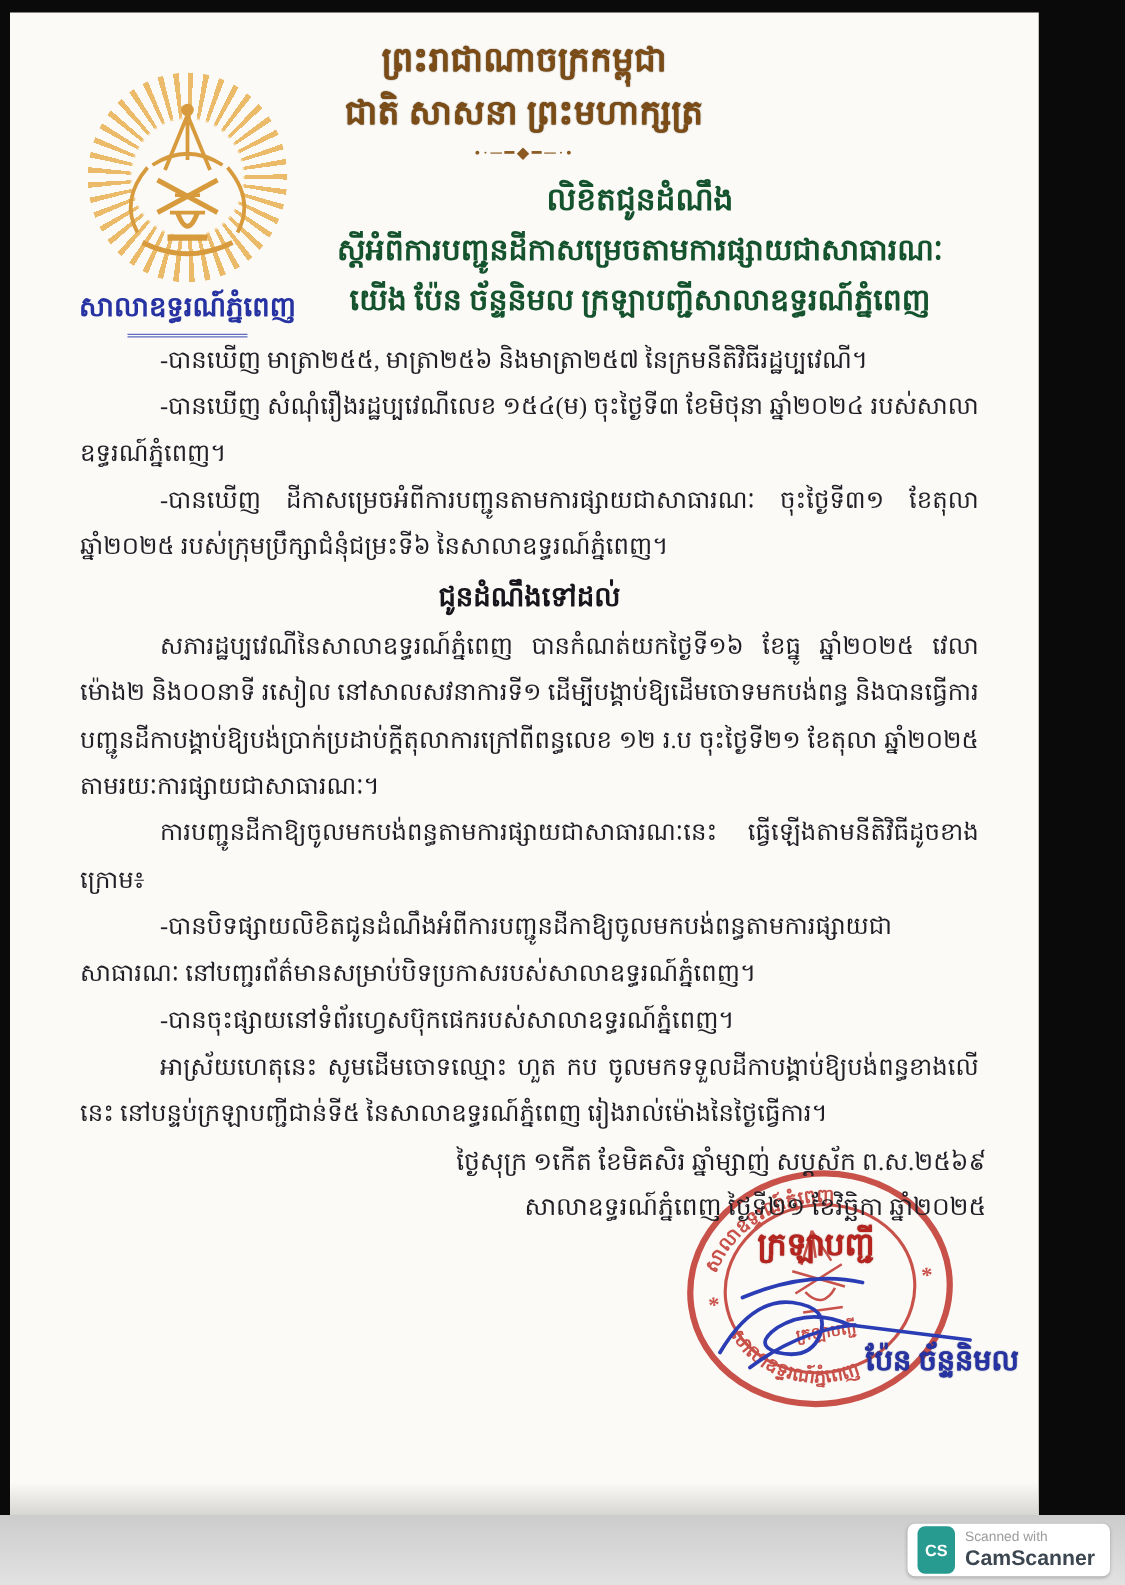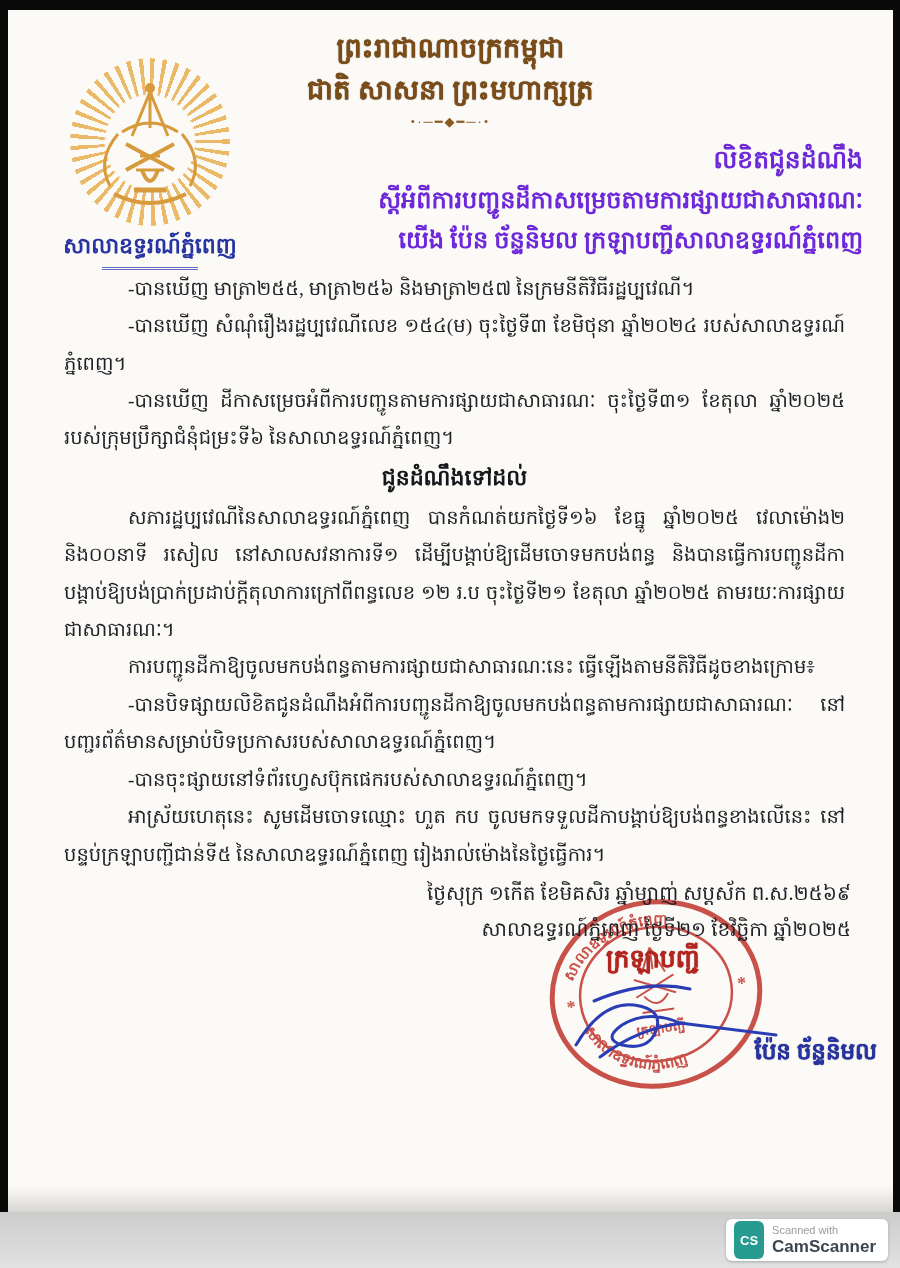--- a/index.html
+++ b/index.html
@@ -1,40 +1,40 @@
 <!DOCTYPE html>
 <html><head>
 <meta charset="utf-8">
 <style>
   * { margin:0; padding:0; box-sizing:border-box; }
   html,body { width:900px; font-family:"Liberation Serif","DejaVu Serif",serif; }
   .frame { width:900px; height:1268px; background:#0a0a0a; position:relative; overflow:hidden; }
   .scan-area {
-    position:absolute; left:8px; top:10px; width:885px; height:1202px;
+    position:absolute; left:8px; top:10px; width:823px; height:1202px;
     background:#fbfaf6; overflow:hidden;
   }
   .scan-area::after { content:""; position:absolute; left:0; right:0; bottom:0; height:26px;
     background:linear-gradient(#fbfaf600,#d8d6d2); }
   
   .kh-header { text-align:center; padding-top:18px; }
   .kh-line { font-weight:bold; color:#7c4c17; font-size:27px; line-height:1.55;
     text-shadow:0 0 1px #3a2203; letter-spacing:.5px; }
   .kh-divider { color:#8a5a22; font-size:13px; letter-spacing:2px; margin-top:2px; }
   
   .emblem-box { position:absolute; left:42px; top:48px; width:200px; text-align:center; }
   .emblem { position:relative; width:160px; height:168px; margin:0 auto; }
   .rays { position:absolute; inset:0; border-radius:50%;
     background:repeating-conic-gradient(#eab45a 0deg 3.2deg, rgba(255,255,255,0) 3.2deg 8.8deg);
     -webkit-mask-image:radial-gradient(ellipse closest-side, transparent 55%, #000 58%);
     mask-image:radial-gradient(ellipse closest-side, transparent 55%, #000 58%);
     opacity:.9; }
   .inst-label { margin-top:6px; color:#2733a2; font-weight:bold; font-size:22px; }
   .inst-underline { width:96px; margin:3px auto 0; border-bottom:3px double #3a49b5; opacity:.8; }
   
-  .title-block { margin:14px 30px 0 215px; text-align:right; color:#6d28d9; font-weight:bold; }
+  .title-block { margin:14px 30px 0 215px; text-align:center; color:#14532d; font-weight:bold; }
   .title-1 { font-size:25px; }
   .title-2 { font-size:24px; margin-top:5px; }
   .title-3 { font-size:24px; margin-top:5px; }
   
   .body-text { margin-top:10px; padding:0 48px 0 56px; color:#201f26; font-size:19.5px;
     text-align:justify; }
   .body-text p { text-indent:64px; line-height:1.92; }
   .notice-heading { text-align:center; font-weight:bold; color:#17161c; font-size:22px;
     line-height:1.9; }
   

